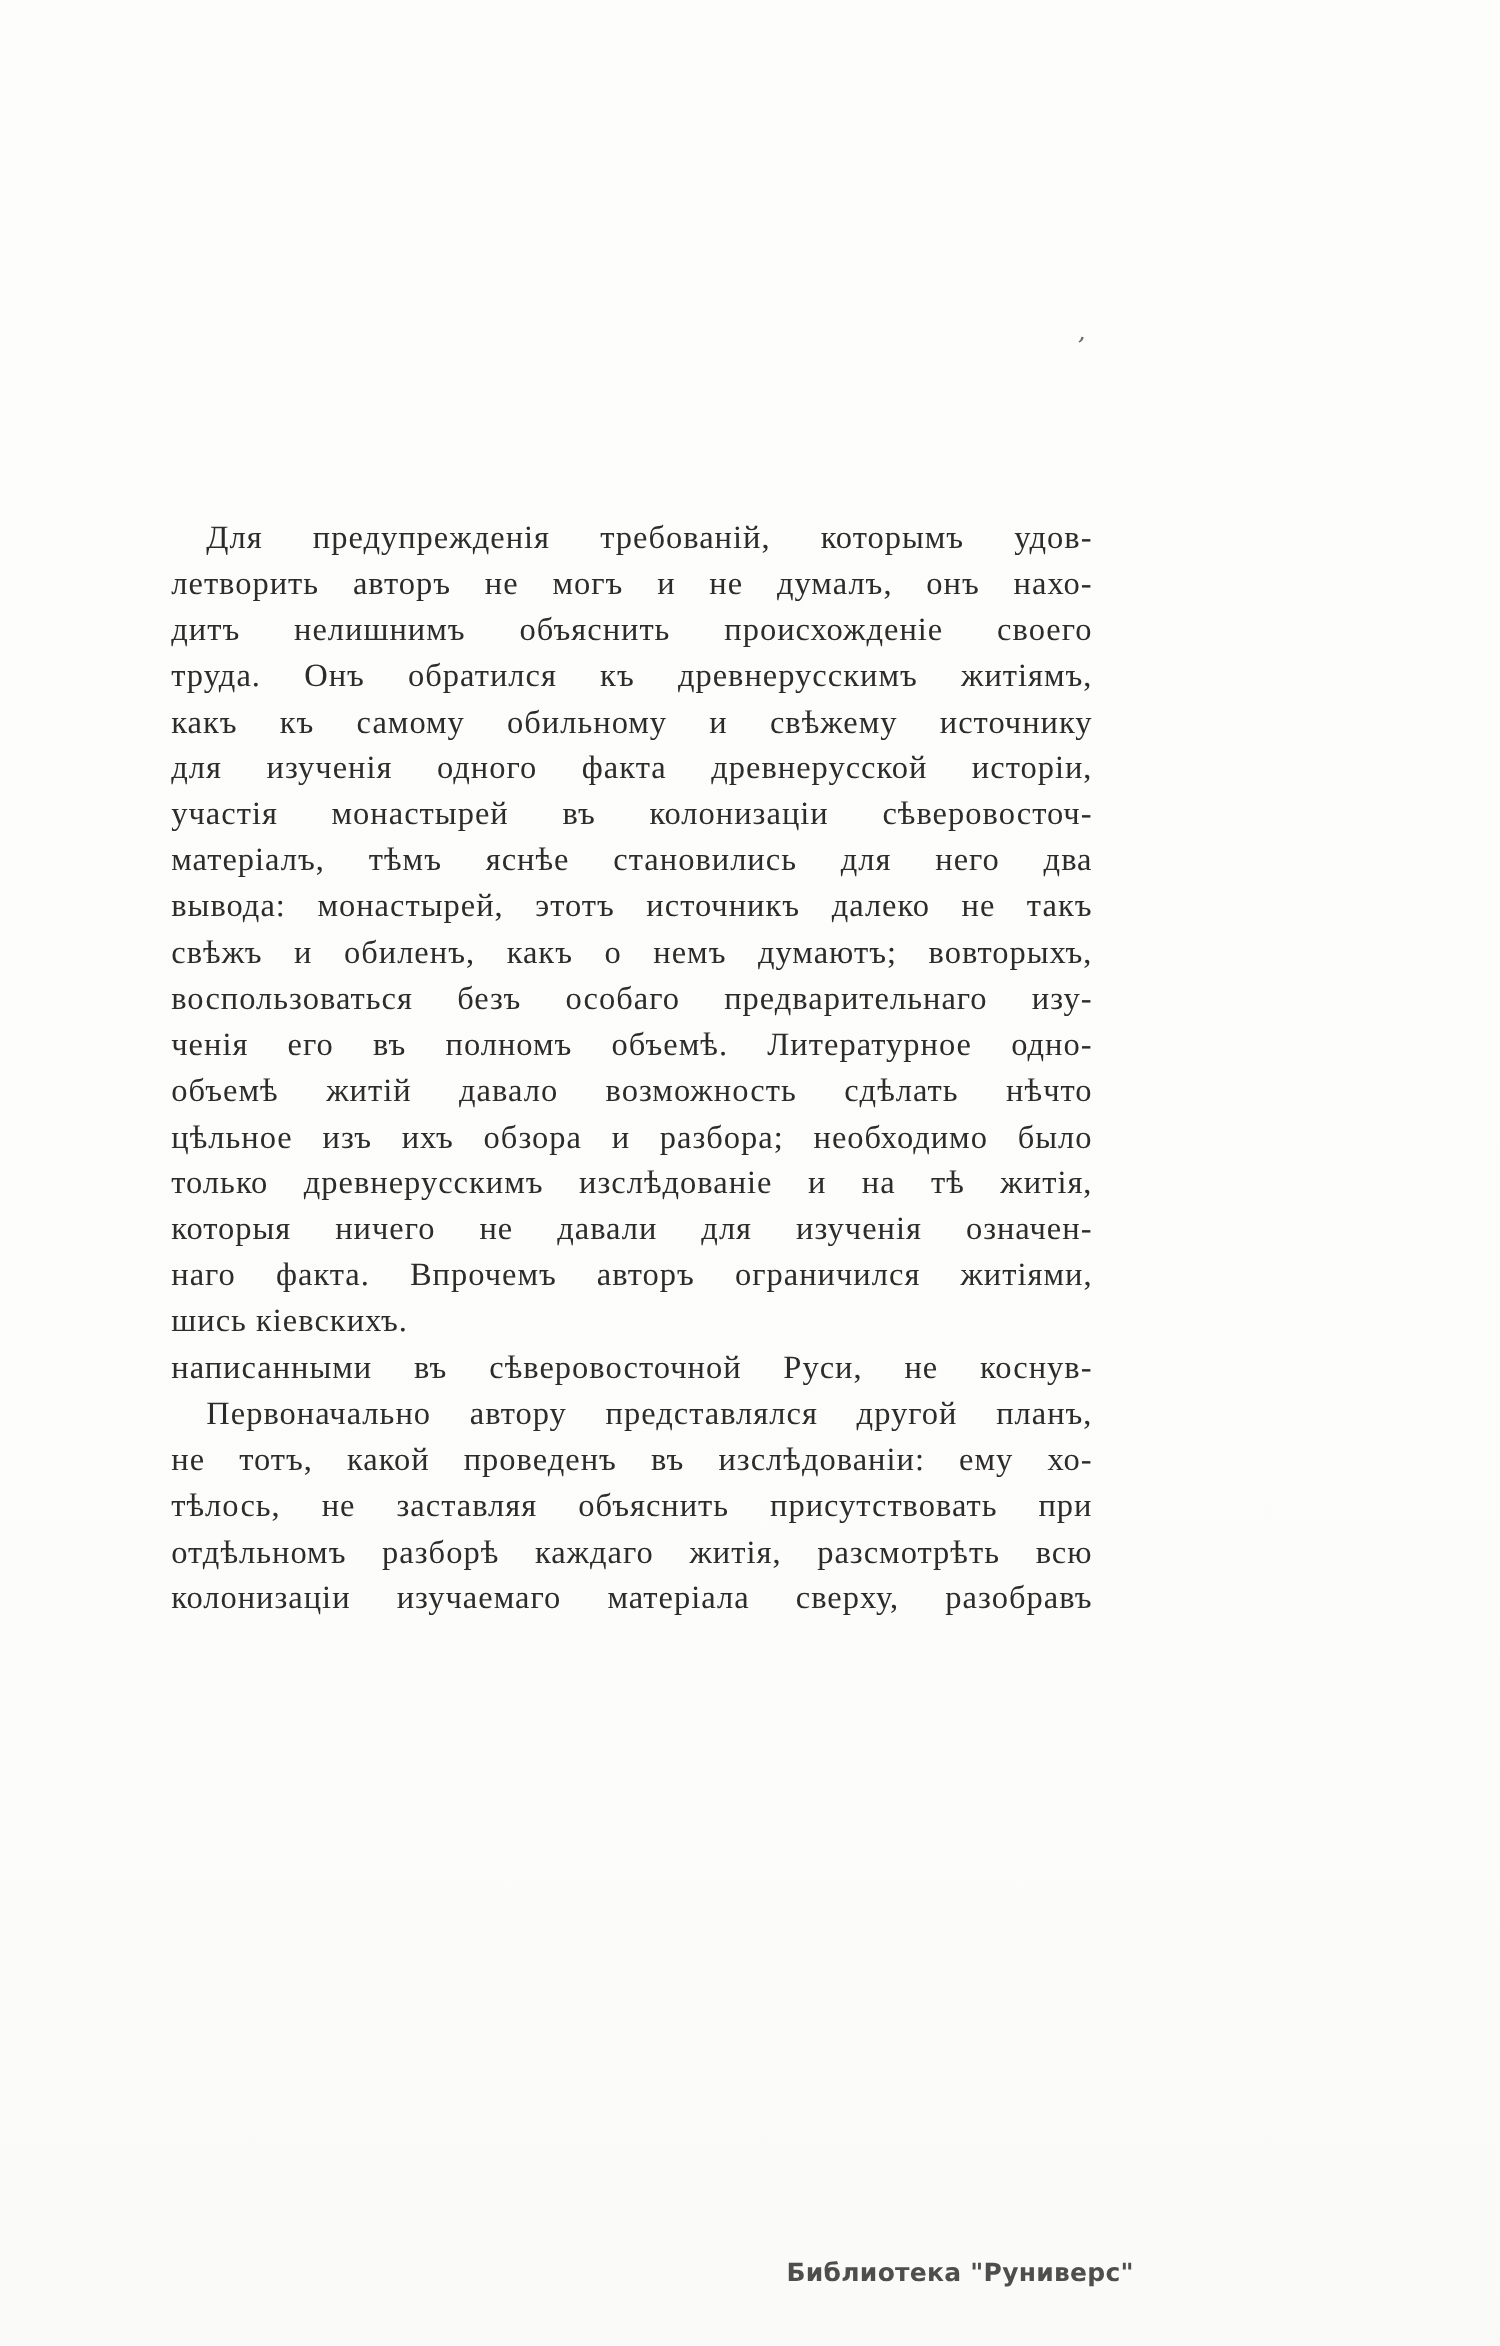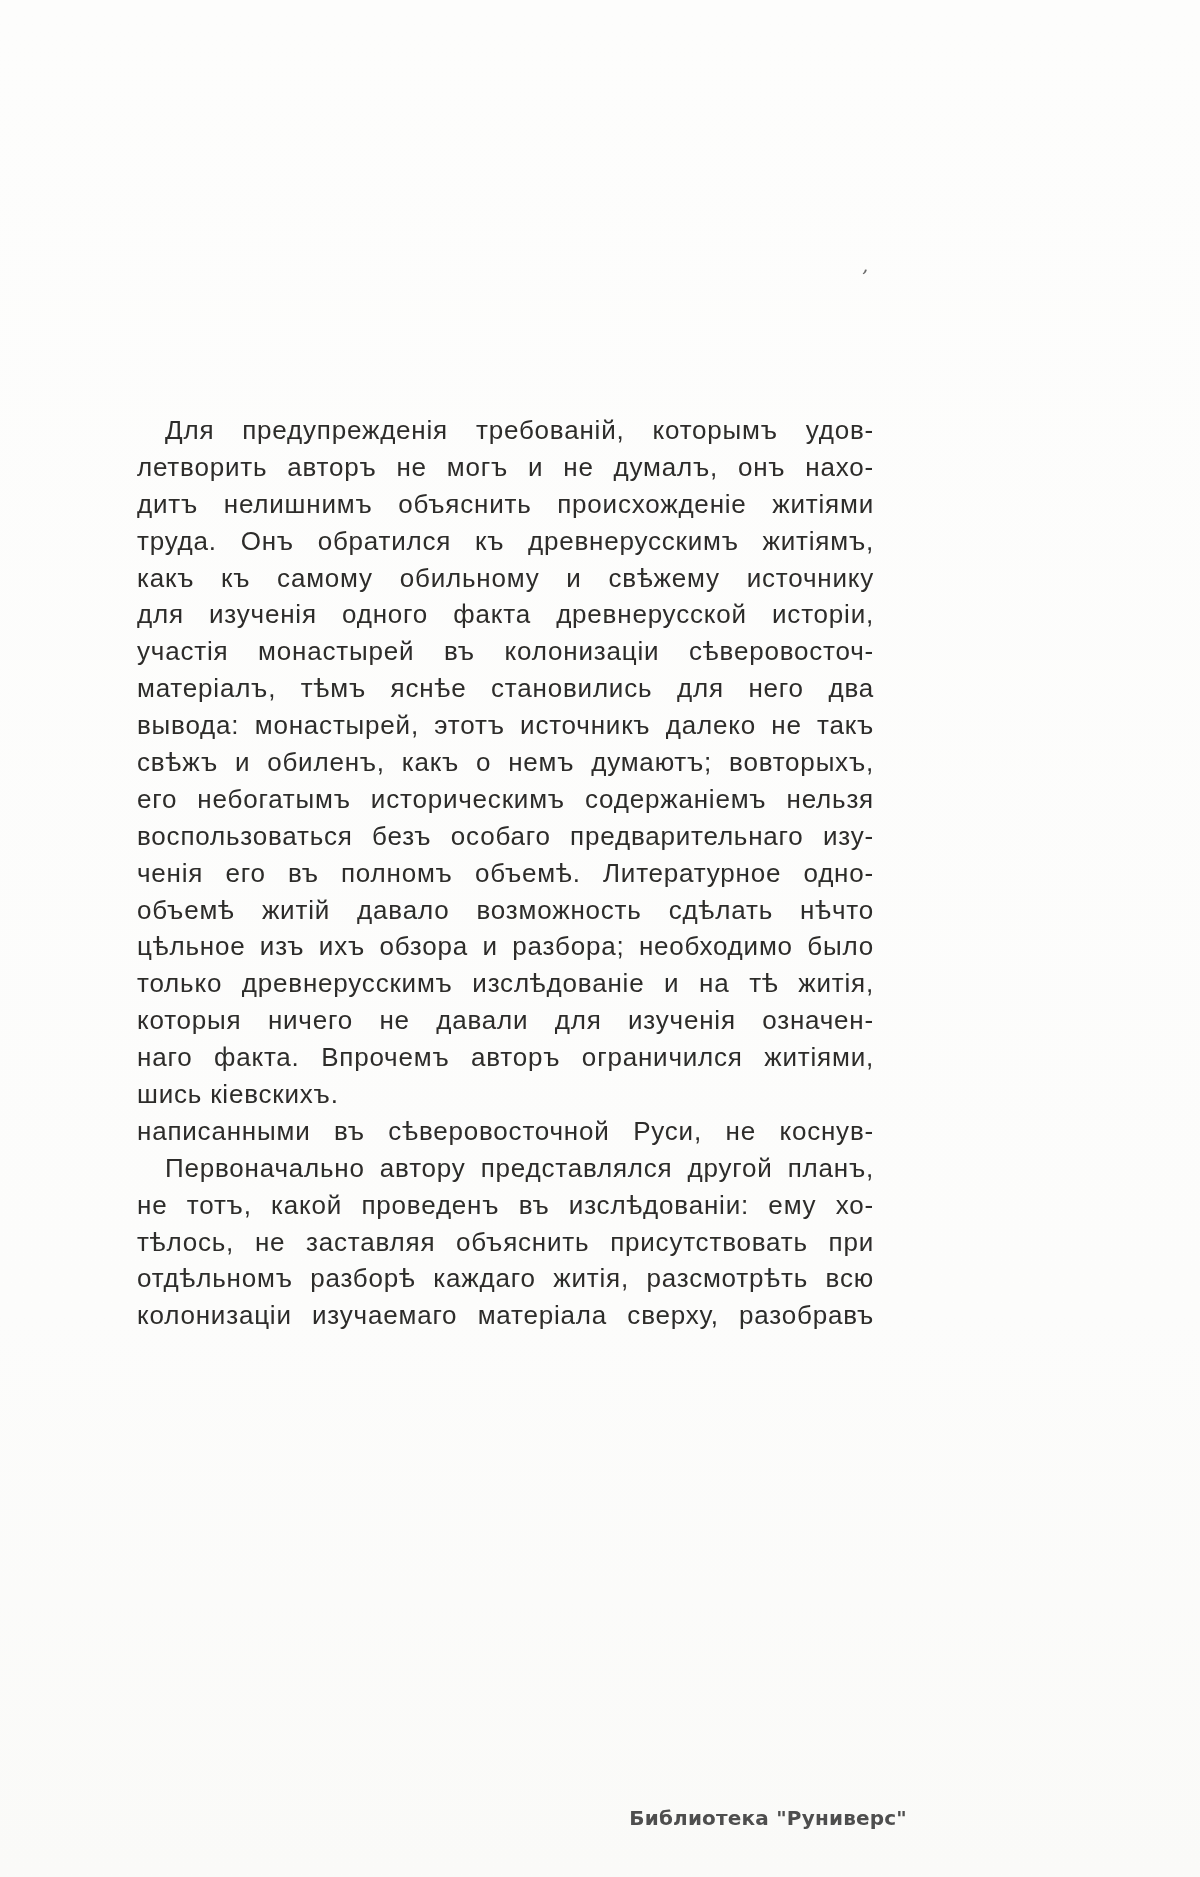--- a/index.html
+++ b/index.html
@@ -17,21 +17,21 @@
     position: absolute;
     inset: 0;
     background: linear-gradient(180deg, #fdfdfc 0%, #fcfcfb 70%, #fafaf8 100%);
   }
   .text-block {
     position: absolute;
     left: 137px;
     top: 412px;
     width: 737px;
     color: #2d2c2a;
-    font-family: Liberation Sans, sans-serif;
+    font-family: Liberation Serif, serif;
     font-size: 26px;
     line-height: 36.9px;
     letter-spacing: 0.8px;
   }
   .para {
     margin: 0;
     padding: 0;
   }
   .line {
     text-align: justify;
@@ -68,29 +68,28 @@
 </style>
 </head>
 <body>
 
 <div class="page">
   <span class="artifact">ʼ</span>
   <div class="text-block">
       <div class="para">
         <div class="line first">Для предупрежденія требованій, которымъ удов-</div>
         <div class="line">летворить авторъ не могъ и не думалъ, онъ нахо-</div>
-        <div class="line">дитъ нелишнимъ объяснить происхожденіе житіями</div>
+        <div class="line">дитъ нелишнимъ объяснить происхожденіе своего</div>
         <div class="line">труда. Онъ обратился къ древнерусскимъ житіямъ,</div>
         <div class="line">какъ къ самому обильному и свѣжему источнику</div>
         <div class="line">для изученія одного факта древнерусской исторіи,</div>
         <div class="line">участія монастырей въ колонизаціи сѣверовосточ-</div>
         <div class="line">матеріалъ, тѣмъ яснѣе становились для него два</div>
         <div class="line">вывода: монастырей, этотъ источникъ далеко не такъ</div>
         <div class="line">свѣжъ и обиленъ, какъ о немъ думаютъ; вовторыхъ,</div>
-        <div class="line">его небогатымъ историческимъ содержаніемъ нельзя</div>
         <div class="line">воспользоваться безъ особаго предварительнаго изу-</div>
         <div class="line">ченія его въ полномъ объемѣ. Литературное одно-</div>
         <div class="line">объемѣ житій давало возможность сдѣлать нѣчто</div>
         <div class="line">цѣльное изъ ихъ обзора и разбора; необходимо было</div>
         <div class="line">только древнерусскимъ изслѣдованіе и на тѣ житія,</div>
         <div class="line">которыя ничего не давали для изученія означен-</div>
         <div class="line">наго факта. Впрочемъ авторъ ограничился житіями,</div>
         <div class="line last">шись кіевскихъ.</div>
         <div class="line">написанными въ сѣверовосточной Руси, не коснув-</div>
       </div>

